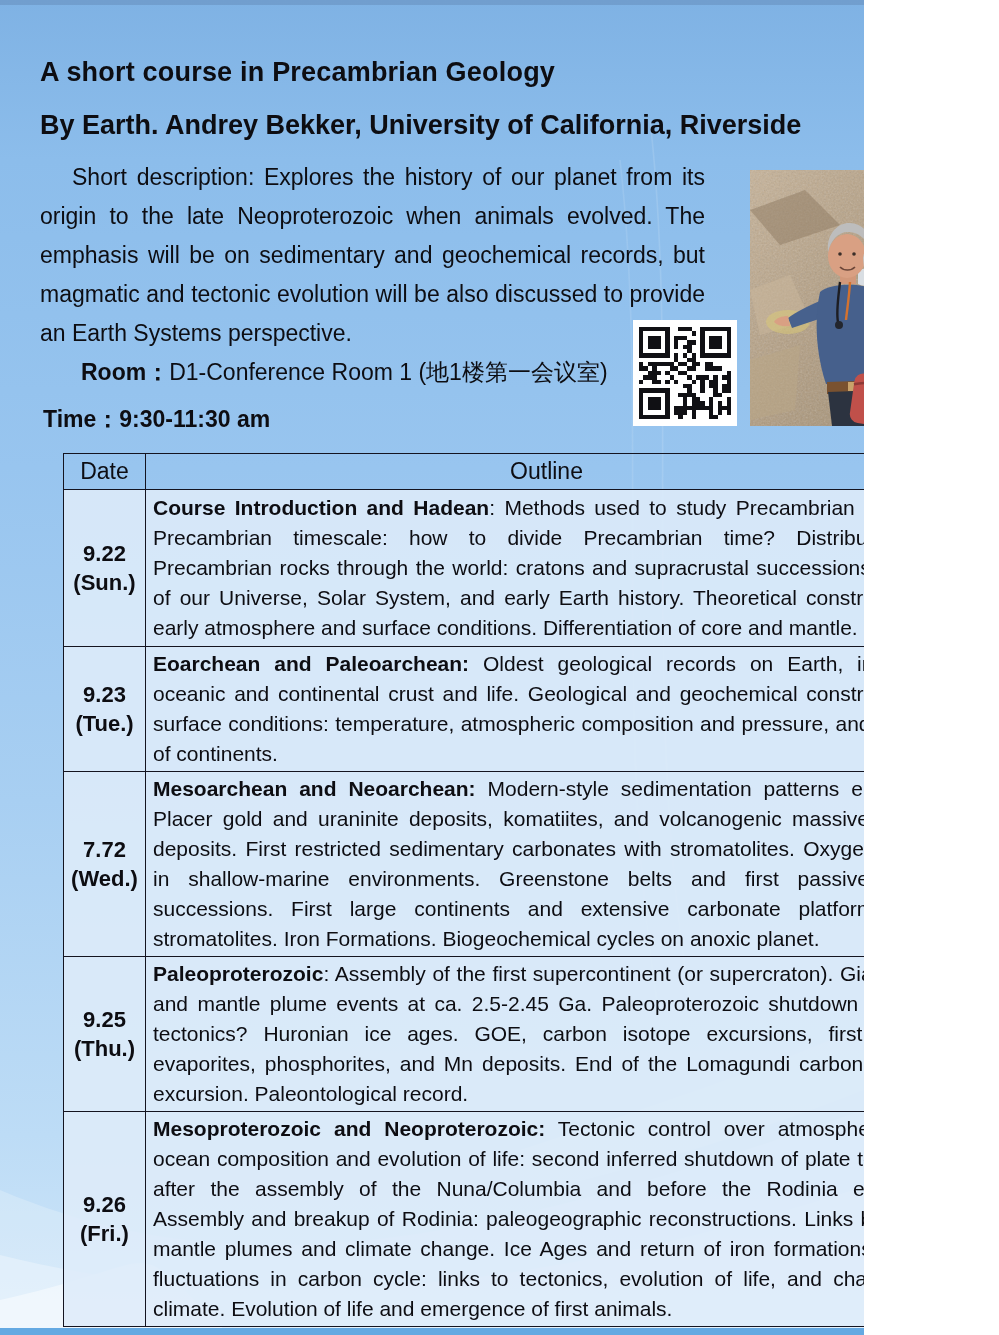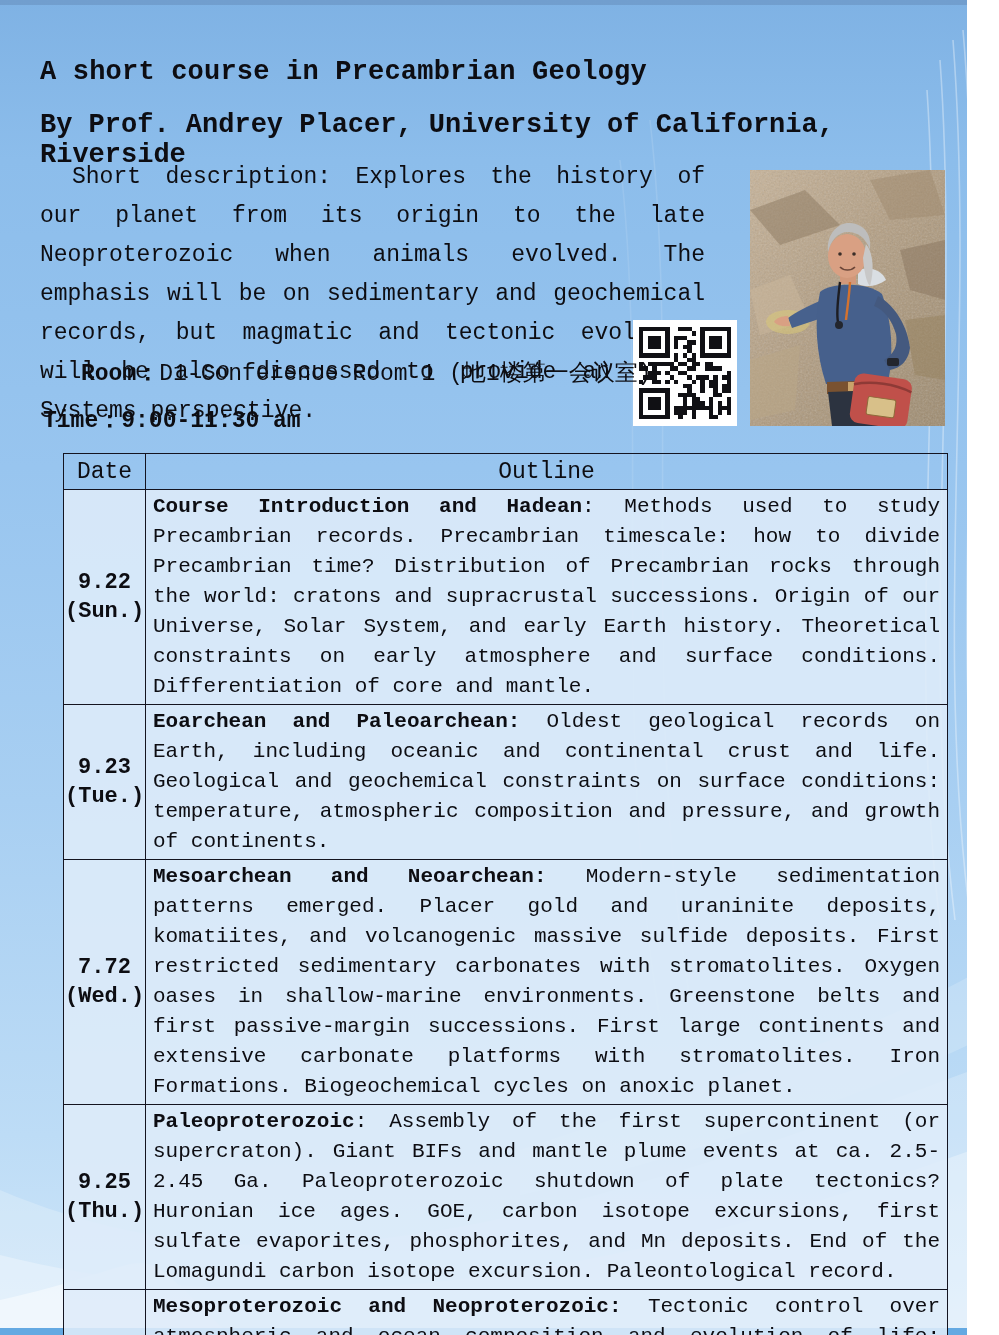--- a/index.html
+++ b/index.html
@@ -1,21 +1,21 @@
 <!DOCTYPE html>
 <html><head>
 <meta charset="utf-8">
 <style>
   html,body{margin:0;padding:0;}
   .page{
     position:relative;
-    width:967px;height:1335px;
+    width:864px;height:1335px;
     overflow:hidden;
     background:linear-gradient(180deg,#7fb2e4 0%,#8cbdeb 12%,#98c5ef 35%,#a8cff2 60%,#bddcf6 85%,#cfe6f9 100%);
-    font-family:Liberation Mono, monospace;
+    font-family:Liberation Sans, sans-serif;
     color:#0d0d12;
   }
   .deco{position:absolute;left:0;top:0;pointer-events:none;}
   .topstrip{position:absolute;left:0;top:0;width:999px;height:5px;background:rgba(70,100,140,.25);}
   .bottomstrip{position:absolute;left:0;bottom:0;width:999px;height:7px;background:#64a9e2;}
   .title{position:absolute;left:40px;top:57px;font-size:27px;font-weight:bold;letter-spacing:.2px;}
   .byline{position:absolute;left:40px;top:110px;font-size:27px;font-weight:bold;}
   .desc{
     position:absolute;left:40px;top:158px;width:665px;
     font-size:23px;line-height:39px;text-align:justify;text-indent:32px;
@@ -71,21 +71,21 @@
       <path d="M0,1335 L0,1190 C260,1300 520,1240 999,1060 L999,1335 Z" opacity="0.22"></path>
       <path d="M0,1335 L0,1255 C300,1330 620,1280 999,1140 L999,1335 Z" opacity="0.30"></path>
       <path d="M0,1335 L0,1300 C180,1260 120,1230 230,1335 Z" opacity="0.45"></path>
       <path d="M520,1150 C700,1090 880,1030 999,960 L999,1030 C860,1100 680,1160 520,1195 Z" opacity="0.18"></path>
     </g>
   </svg>
 
   <div class="bottomstrip"></div>
 
   <div class="title">A short course in Precambrian Geology</div>
-  <div class="byline">By Prof. Andrey Placer, University of California, Riverside</div>
+  <div class="byline">By Earth. Andrey Bekker, University of California, Riverside</div>
 
   <div class="desc">Short description: Explores the history of our planet from its origin to the late Neoproterozoic when animals evolved. The emphasis will be on sedimentary and geochemical records, but magmatic and tectonic evolution will be also discussed to provide an Earth Systems perspective.</div>
 
   <div class="photo-wrap">
     <svg width="195" height="256" viewBox="0 0 195 256">
       <defs>
         <linearGradient id="rockbg" x1="0" y1="0" x2="1" y2="1">
           <stop offset="0" stop-color="#c7b398"></stop>
           <stop offset="0.45" stop-color="#b39e82"></stop>
           <stop offset="1" stop-color="#9d8a6e"></stop>
@@ -375,21 +375,21 @@
         <rect x="12" y="20" width="1" height="1" fill="#101014"></rect>
         <rect x="16" y="20" width="1" height="1" fill="#101014"></rect>
         <rect x="17" y="20" width="1" height="1" fill="#101014"></rect>
       </svg>
   </div>
 
   <div class="infoline room-line">
     <b>Room：</b><span>D1-Conference Room 1 (地1楼第一会议室)</span>
   </div>
   <div class="infoline time-line">
-    <b>Time：</b><b>9:00-11:30 am</b>
+    <b>Time：</b><b>9:30-11:30 am</b>
   </div>
 
   <table class="schedule">
     <colgroup>
         <col class="c-date">
         <col>
       </colgroup>
     <tbody>
         <tr>
       <th class="hdr">Date</th>

